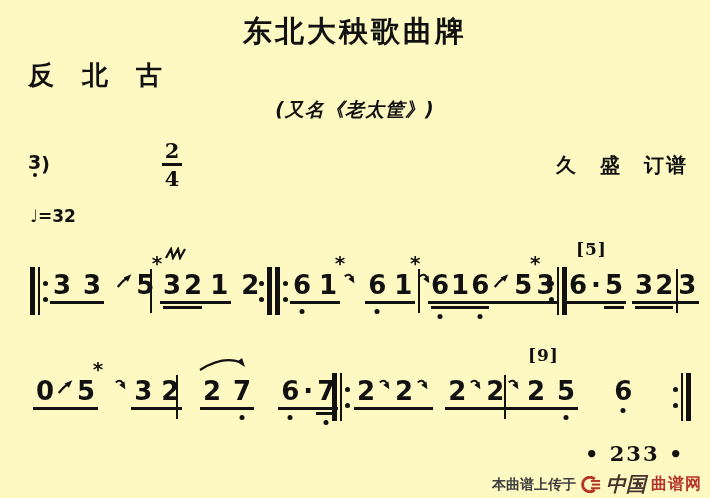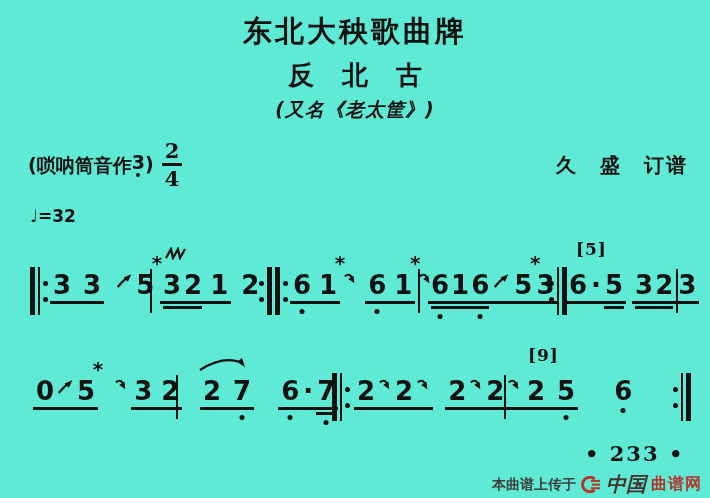--- a/index.html
+++ b/index.html
@@ -1,23 +1,23 @@
 <!DOCTYPE html>
 <html><head>
 <meta charset="utf-8">
 <style>
   html,body{margin:0;padding:0;background:#ffffff;}
-  .page{position:relative;width:710px;height:498px;background:#5eead4;color:#111;
+  .page{position:relative;width:710px;height:498px;background:#fef9c3;color:#111;
         font-family:"DejaVu Sans",sans-serif;overflow:hidden;}
 
   
   .title{position:absolute;top:12px;left:0;width:710px;text-align:center;
          font-size:29px;font-weight:800;letter-spacing:3px;}
   .subtitle{position:absolute;top:58px;left:0;width:710px;box-sizing:border-box;padding-left:28px;
-         text-align:center;font-size:26px;font-weight:800;letter-spacing:28px;}
+         text-align:left;font-size:26px;font-weight:800;letter-spacing:28px;}
   .aka{position:absolute;top:97px;left:0;width:710px;text-align:center;
          font-size:19px;font-weight:600;font-style:italic;letter-spacing:1px;}
   .keysig{position:absolute;top:153px;left:28px;font-size:19px;font-weight:700;
          display:flex;align-items:flex-start;}
   .keysig .lod{bottom:-5px;width:4px;height:4px;}
   .meter{position:absolute;top:140px;left:162px;display:flex;flex-direction:column;align-items:center;
          font-family:"DejaVu Serif",serif;font-weight:800;font-size:21px;line-height:1;}
   .meter .fbar{width:20px;height:3px;background:#111;margin:2px 0;}
   .arranger{position:absolute;top:152px;right:22px;font-size:20px;font-weight:700;letter-spacing:2px;}
   .tempo{position:absolute;top:206px;left:30px;font-size:17px;font-weight:700;}
@@ -88,21 +88,20 @@
   </defs>
 </svg>
 
 <div class="page">
 
   <div class="title">东北大秧歌曲牌</div>
   <div class="subtitle">反北古</div>
   <div class="aka">(又名《老太筐》)</div>
 
   <div class="keysig">
-    <span>(唢呐筒音作</span>
     <span class="note">
         <span class="d" style="font-size:19px">3</span>
         <i class="lod"></i>
       </span>
     <span>)</span>
   </div>
 
   <div class="meter">
     <div>2</div>
     <div class="fbar"></div>

